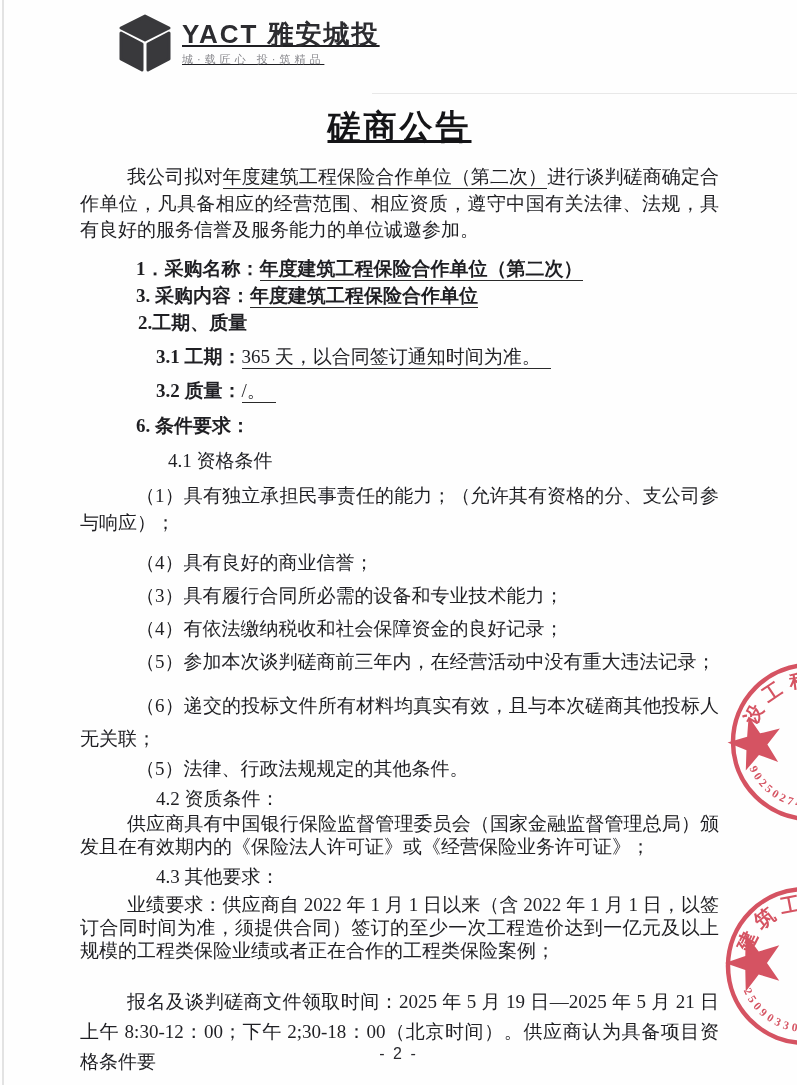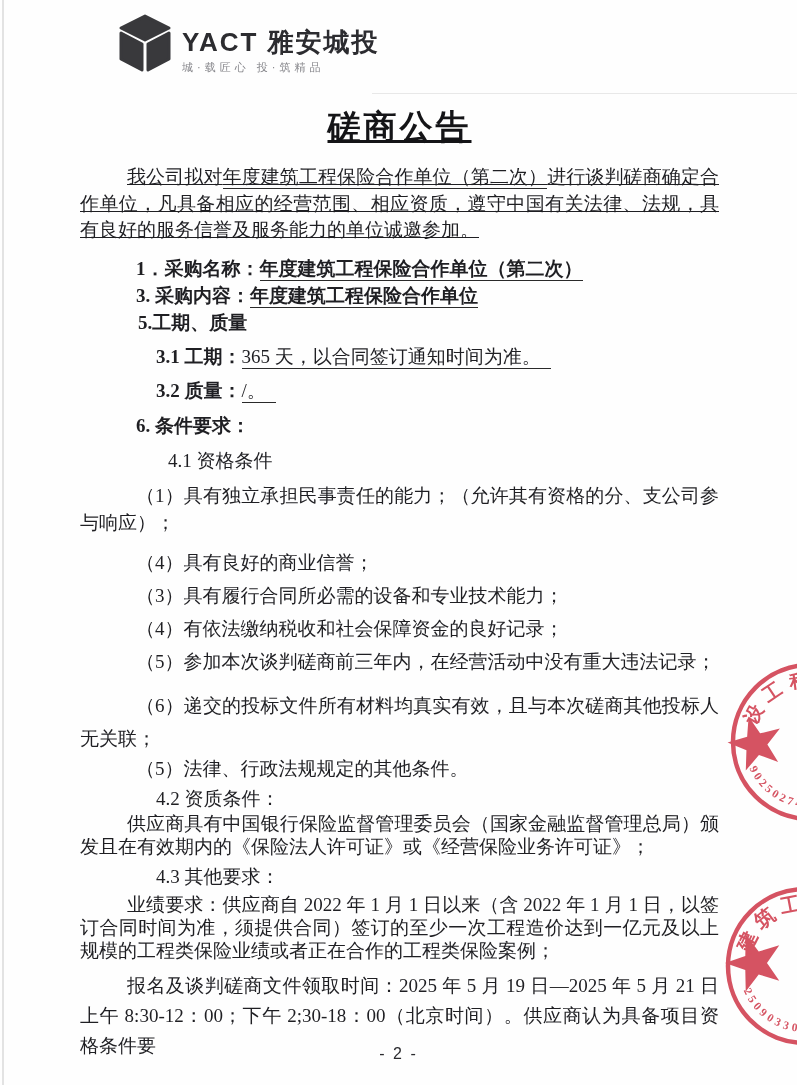--- a/index.html
+++ b/index.html
@@ -13,37 +13,37 @@
     box-sizing:border-box;
     padding:12px 78px 0 80px;
   }
   
   .scan-edge-left{position:absolute;left:2px;top:0;width:2px;height:1085px;background:#dcdcdc;opacity:.8;}
   .scan-line-top{position:absolute;left:372px;top:93px;width:425px;height:1px;background:#e2e2e2;opacity:.8;}
 
   
   .hdr{position:relative;height:70px;margin-left:38px;}
   .cube{position:absolute;left:0;top:2px;}
-  .logo-block{position:absolute;left:64px;top:16px;}
+  .logo-block{position:absolute;left:64px;top:8px;text-decoration:underline;}
   .logo-name{
     font-family:"Liberation Sans","DejaVu Sans",sans-serif;
     font-weight:bold;font-size:26px;letter-spacing:2px;color:#2c2c30;line-height:28px;
   }
   .logo-tagline{
     font-family:"Liberation Sans","DejaVu Sans",sans-serif;
     font-size:11px;color:#85858a;letter-spacing:4px;margin-top:4px;
   }
 
   h1.title{
     text-align:center;font-size:33px;line-height:42px;font-weight:bold;
     letter-spacing:3px;color:#141417;margin:24px 0 0 0;text-decoration:underline;
   }
 
   p{margin:0;text-align:justify;font-size:19px;line-height:26.5px;}
-  .intro{margin-top:16px;text-indent:47px;text-decoration:underline;}
+  .intro{margin-top:16px;text-indent:47px;}
   .u{border-bottom:1.4px solid #2a2a2a;padding-bottom:1px;}
   .vb{font-weight:bold;}
   .pad{padding-right:10px;}
 
   .item12{margin:0 0 0 56px;line-height:27px;}
   .items-wrap{margin-top:11px;}
   .item3{margin-left:58px;line-height:27px;font-weight:bold;}
   .sub{margin:7px 0 0 76px;line-height:27px;}
   .item4{margin:8px 0 0 56px;line-height:27px;}
   .s41{margin:8px 0 8px 88px;line-height:27px;}
@@ -51,21 +51,21 @@
   .cond{text-indent:56px;line-height:27px;margin-bottom:6px;}
   .cond1{margin-bottom:13px;}
   .cond5{margin-bottom:14px;}
   .cond6{line-height:33px;margin-bottom:0;}
   .cond7{margin-bottom:3px;}
 
   .slabel{margin-left:76px;line-height:27px;}
   .s42text{text-indent:47px;line-height:23.5px;}
   .s43label{margin-top:4px;}
   .s43text{margin-top:3px;text-indent:47px;line-height:23px;}
-  .signup{margin-top:9px;text-indent:47px;line-height:30px;}
+  .signup{margin-top:25px;text-indent:47px;line-height:30px;}
 
   .pageno{
     position:absolute;left:0;right:0;bottom:22px;text-align:center;
     font-size:16px;color:#2a2a2e;letter-spacing:2px;
     font-family:"Liberation Sans","DejaVu Sans",sans-serif;
   }
 
   .stamp{position:absolute;pointer-events:none;opacity:.88;}
   .stamp text{font-family:"Liberation Serif","DejaVu Serif",serif;font-weight:bold;}
 </style>
@@ -90,21 +90,21 @@
     </div>
   </div>
 
   <h1 class="title">磋商公告</h1>
 
   <p class="intro"><span>我公司拟对</span><span class="u">年度建筑工程保险合作单位（第二次）</span><span>进行谈判磋商确定合作单位，凡具备相应的经营范围、相应资质，遵守中国有关法律、法规，具有良好的服务信誉及服务能力的单位诚邀参加。</span></p>
 
   <div class="items-wrap">
     <p class="item12"><b>1．采购名称：</b><span class="u vb">年度建筑工程保险合作单位（第二次）</span></p>
     <p class="item12"><b>3. 采购内容：</b><span class="u vb">年度建筑工程保险合作单位</span></p>
-    <p class="item3">5.工期、质量</p>
+    <p class="item3">2.工期、质量</p>
     <p class="sub"><b>3.1 工期：</b><span class="u pad">365 天，以合同签订通知时间为准。</span></p>
     <p class="sub"><b>3.2 质量：</b><span class="u pad">/。</span></p>
     <p class="item4"><b>6.  条件要求：</b></p>
     <p class="s41">4.1 资格条件</p>
   </div>
 
   <div>
     <p class="cond cond1">（1）具有独立承担民事责任的能力；（允许其有资格的分、支公司参与响应）；</p>
     <p class="cond">（4）具有良好的商业信誉；</p>
     <p class="cond">（3）具有履行合同所必需的设备和专业技术能力；</p>

